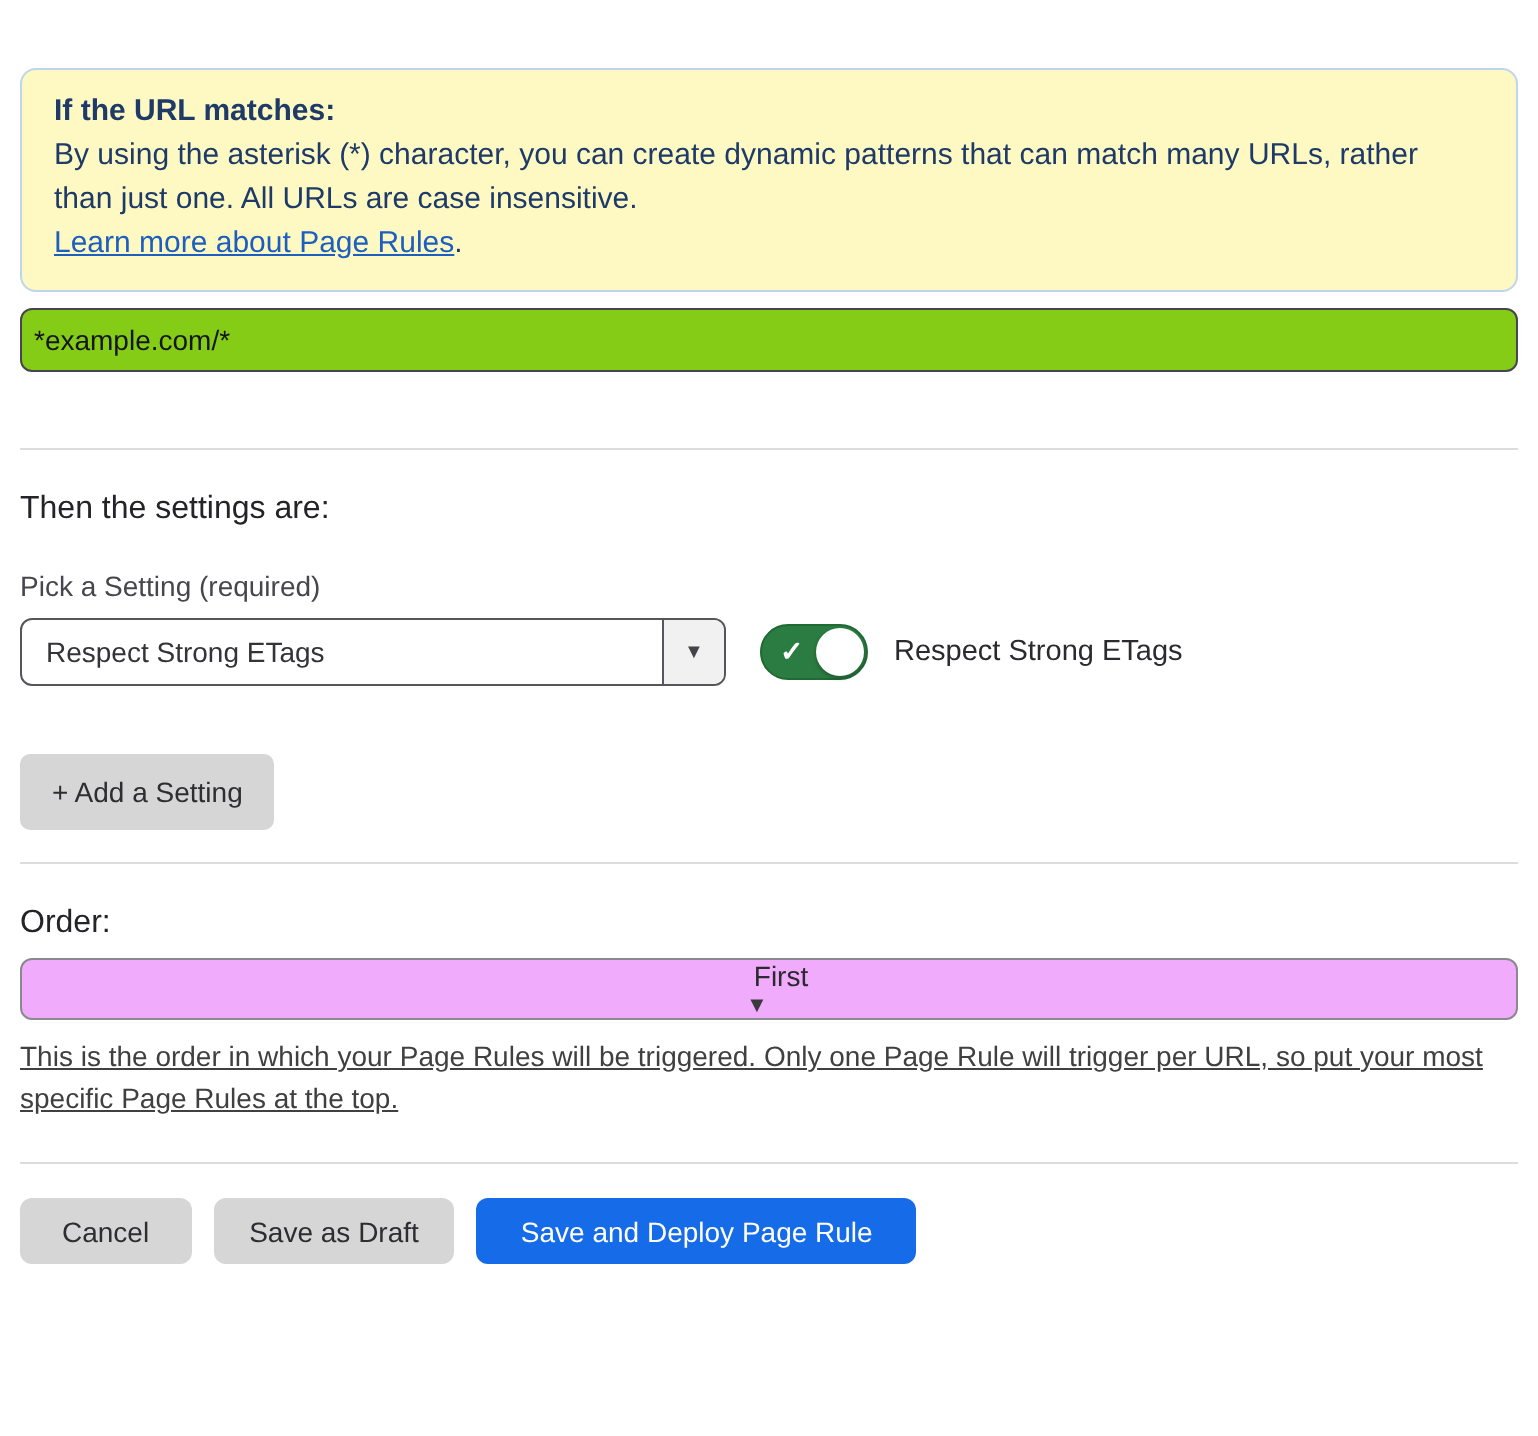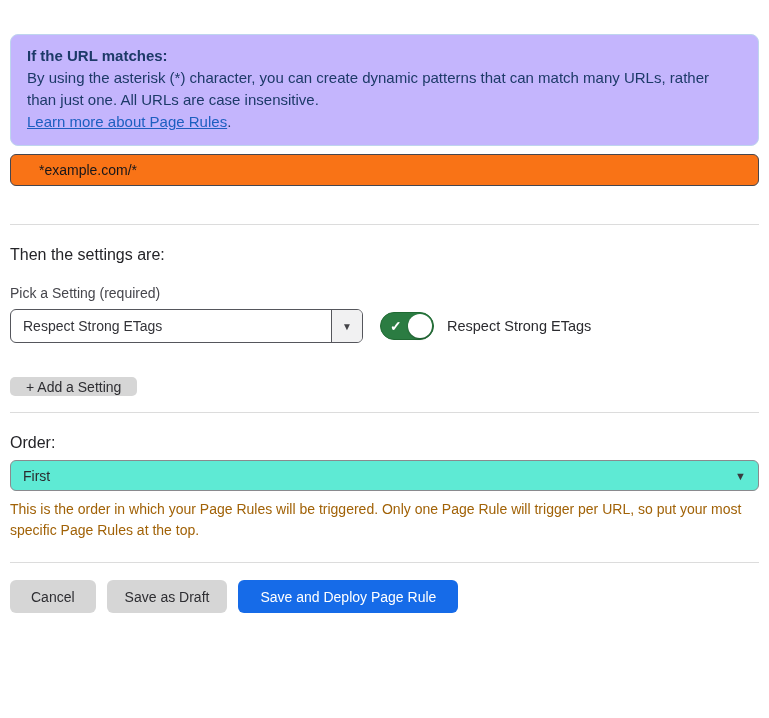--- a/index.html
+++ b/index.html
@@ -12,45 +12,45 @@
   }
   .page { padding: 11px 10px 0 10px; width: 769px; }
 
   .page-title {
     font-size: 20px; font-weight: 700; color: #2d2d31;
     letter-spacing: .1px;
   }
 
   .info-box {
     margin-top: 23px;
-    background: #c4b5fd;
+    background: #fef9c3;
     border: 1px solid #bed5ee;
     border-radius: 8px;
     padding: 10px 16px 12px 16px;
     color: #1d3a68;
     font-size: 15px;
     line-height: 22px;
   }
   .info-box .info-heading { font-weight: 700; }
   .info-box a.info-link { color: #1d5fc0; text-decoration: underline; cursor: pointer; }
   .info-box .link-suffix { color: #1d3a68; }
 
   .field-label {
     margin-top: 21px;
     font-size: 14px; color: #46464c;
   }
 
   .url-input {
     display: block;
     margin-top: 8px;
     width: 749px; height: 32px;
-    background: #f97316;
+    background: #84cc16;
     border: 1px solid #46464e;
     border-radius: 6px;
-    padding: 0 28px;
+    padding: 0 6px;
     font-family: "Liberation Sans", sans-serif;
     font-size: 14px; color: #16161a;
     outline: none;
   }
 
   .divider { border: none; border-top: 1px solid #dcdcdc; margin-top: 0; }
   .divider-1 { margin-top: 38px; }
   .divider-2 { margin-top: 16px; }
   .divider-3 { margin-top: 21px; }
 
@@ -117,47 +117,49 @@
   .btn {
     display: inline-flex; align-items: center; justify-content: center;
     border: none; border-radius: 6px;
     font-family: "Liberation Sans", sans-serif;
     font-size: 14px; color: #2e2e32;
     background: #d6d6d6;
     cursor: pointer;
   }
   .add-setting-btn {
     margin-top: 34px;
-    height: 19px; padding: 4px 16px;
+    height: 38px; padding: 4px 16px;
     border-radius: 5px;
   }
 
   .order-select {
     margin-top: 8px;
     display: flex; align-items: center;
     width: 749px; height: 31px;
-    background: #5eead4;
+    background: #f0abfc;
     border: 1px solid #8a8a8e;
     border-radius: 6px;
     cursor: pointer;
+    flex-direction: column;
   }
   .order-select .select-value {
     flex: 1; padding-left: 12px;
     font-size: 14px; color: #2b2b2f;
   }
   .order-select .caret {
     padding-right: 12px;
     font-size: 11px; color: #3a3a3e;
   }
 
   .help-text {
     margin-top: 8px;
-    font-size: 14px; color: #a16207;
+    font-size: 14px; color: #404040;
     line-height: 21px;
     max-width: 740px;
+    text-decoration: underline;
   }
 
   .action-row {
     margin-top: 17px;
     display: flex; align-items: center;
   }
   .action-row .btn { height: 33px; }
   .cancel-btn { padding: 0 21px; }
   .save-draft-btn { margin-left: 11px; padding: 0 18px; }
   .save-deploy-btn {

